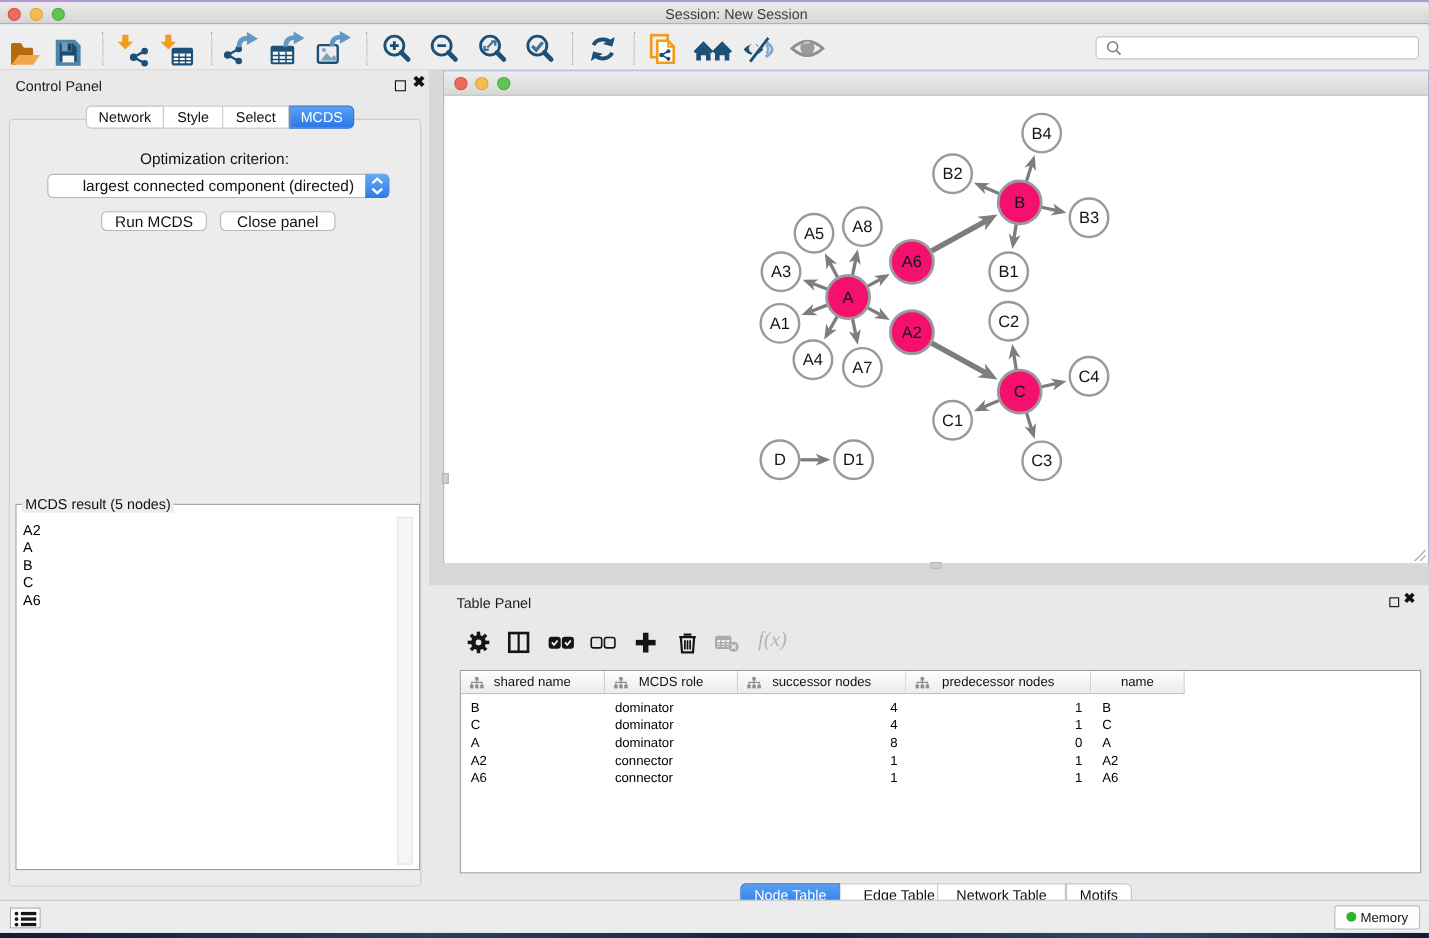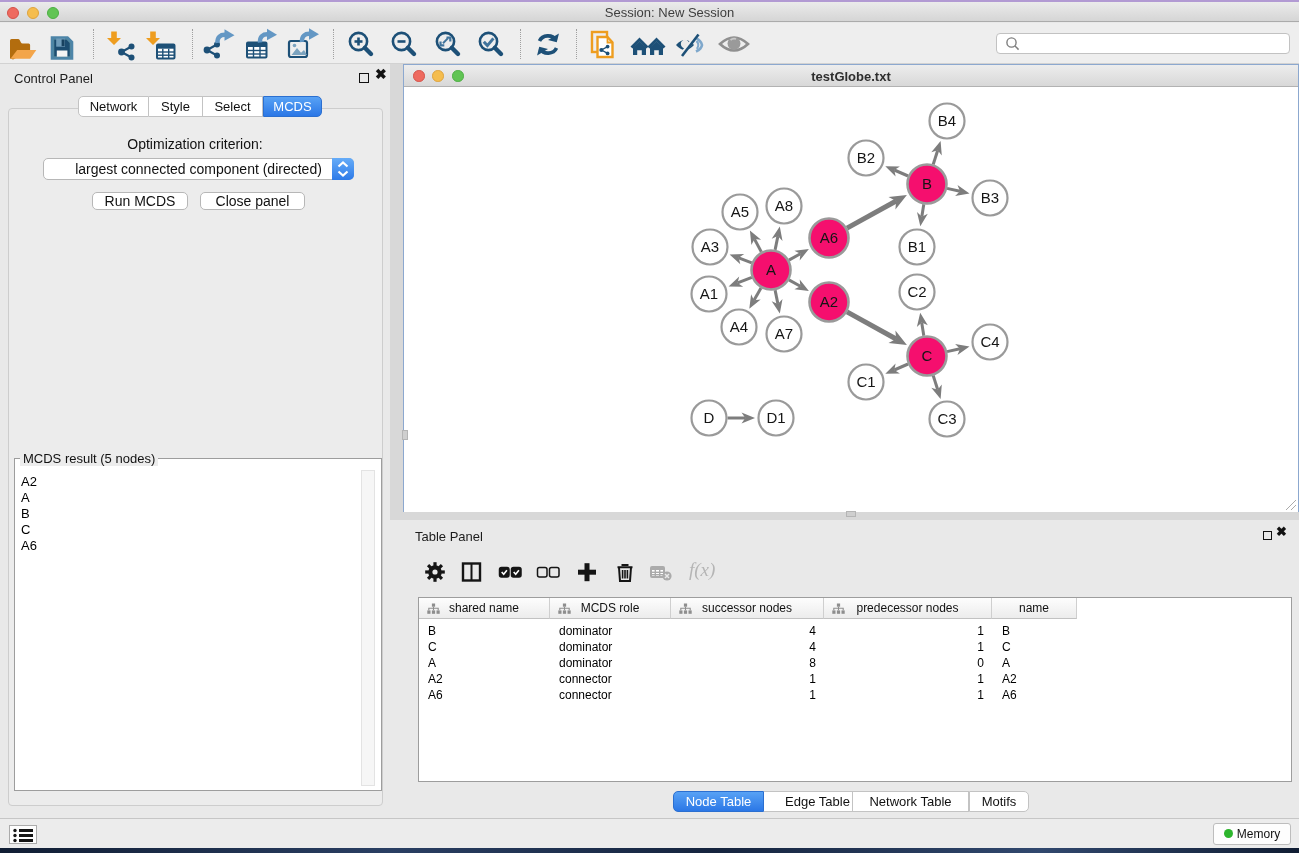--- a/index.html
+++ b/index.html
@@ -42,21 +42,21 @@
 #rightregion { position:absolute; left:390px; top:64px; width:909px; height:754px; background:#d8d8d8; }
 
 #netwin { position:absolute; left:13px; top:0px; width:896px; height:448px;
   border:1px solid #8ca8cf; background:#fff; }
 #nw-title { position:absolute; left:0; top:0; width:100%; height:22px;
   background:linear-gradient(#ededed,#d8d8d8); border-bottom:1px solid #b2b2b2; }
 #nw-title .tl { position:absolute; border-radius:50%; width:11.5px; height:11.5px; top:5px; }
 #nw-name { position:absolute; width:100%; text-align:center; top:4px; font-size:13px; font-weight:700; color:#2e2e2e; }
 #nw-canvas { position:absolute; left:0; top:23px; width:894px; height:424px; background:#fff; }
 
-#tablepanel { position:absolute; left:0px; top:456px; width:909px; height:298px; background:#e9e9e9; }
+#tablepanel { position:absolute; left:0px; top:468px; width:909px; height:298px; background:#e9e9e9; }
 #tp-title { position:absolute; left:25px; top:9px; font-size:13px; color:#1c1c1c; }
 #tp-toolbar { position:absolute; left:0; top:38px; width:100%; height:30px; }
 #tablebox { position:absolute; left:28px; top:77px; width:874px; height:185px; background:#fff;
   border:1px solid #9d9d9d; }
 .th { position:absolute; top:0; height:21px; background:linear-gradient(#fdfdfd,#ececec);
   border-right:1px solid #cfcfcf; border-bottom:1px solid #c2c2c2; font-size:12px; color:#111;
   text-align:center; line-height:20px; }
 .td { position:absolute; height:16px; font-size:12px; color:#000; line-height:16px; }
 #bottomtabs { position:absolute; left:283px; top:271px; height:21px; font-size:13px; }
 
@@ -234,21 +234,20 @@
       <div id="gb-scroll"></div>
     </div>
   </div>
 </div>
 <div id="rightregion">
   <div id="netwin">
     <div id="nw-title">
       <div class="tl" style="left:9px;background:#ee6a5f;border:0.5px solid #d55149;"></div>
       <div class="tl" style="left:28px;background:#f5bd4e;border:0.5px solid #dfa33c;"></div>
       <div class="tl" style="left:48px;background:#61c454;border:0.5px solid #4caf43;"></div>
-      <div id="nw-name">testGlobe.txt</div>
     </div>
     <div id="nw-canvas">
       <svg width="894" height="424" viewBox="0 0 894 424" font-family="Liberation Sans, sans-serif">
 <line x1="357.3" y1="163.9" x2="350.5" y2="151.1" stroke="#7d7d7d" stroke-width="3.0"></line>
 <path d="M345.9 142.5 L357.1 151.8 L350.5 151.1 L347.4 157.0 Z" fill="#7d7d7d"></path>
 <line x1="371.1" y1="161.9" x2="373.9" y2="148.1" stroke="#7d7d7d" stroke-width="3.0"></line>
 <path d="M375.8 138.6 L378.5 152.9 L373.9 148.1 L367.7 150.7 Z" fill="#7d7d7d"></path>
 <line x1="347.8" y1="174.8" x2="334.7" y2="169.8" stroke="#7d7d7d" stroke-width="3.0"></line>
 <path d="M325.6 166.4 L340.2 166.0 L334.7 169.8 L336.3 176.3 Z" fill="#7d7d7d"></path>
 <line x1="347.9" y1="189.4" x2="333.6" y2="194.9" stroke="#7d7d7d" stroke-width="3.0"></line>

